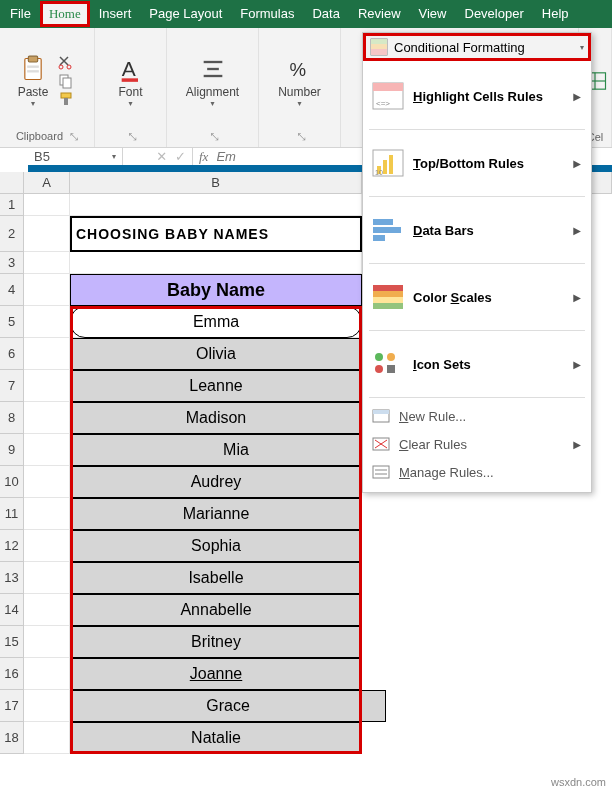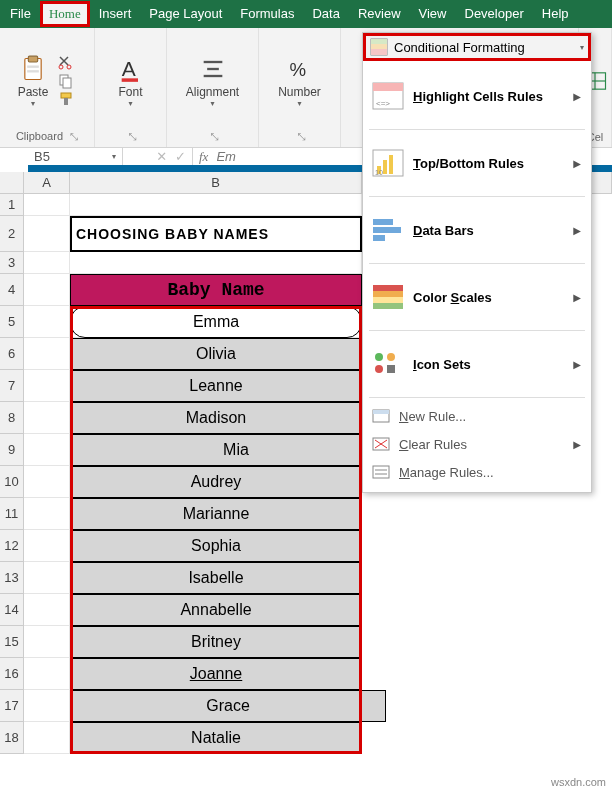--- a/index.html
+++ b/index.html
@@ -37,21 +37,21 @@
   .grid-area { position:relative; }
   .corner { position:absolute; left:0; top:0; width:24px; height:22px; background:#f0f0f0; border-right:1px solid #ccc; border-bottom:1px solid #ccc;}
   .colheads { position:absolute; top:0; left:24px; right:0; height:22px; display:flex; }
   .colhead { background:#f0f0f0; border-right:1px solid #ccc; border-bottom:1px solid #ccc; text-align:center; font-size:13px; color:#444; line-height:22px;}
   .rowheads { position:absolute; top:22px; left:0; width:24px; }
   .rowhead { background:#f0f0f0; border-bottom:1px solid #ccc; border-right:1px solid #ccc; text-align:center; font-size:13px; color:#444; }
   .cells { position:absolute; top:22px; left:24px; }
   .cell { position:absolute; border-right:1px solid #e5e5e5; border-bottom:1px solid #e5e5e5; font-size:14px; display:flex; align-items:center; justify-content:center; }
 
   .title-cell { border:2px solid #000; font-size:14px; font-weight:bold; justify-content:flex-start; padding-left:4px; letter-spacing:1px;}
-  .header-cell { background:#be185d; border:1px solid #000; font-size:18px; font-weight:bold;font-family:Liberation Mono, monospace;}
+  .header-cell { background:#c4b5fd; border:1px solid #000; font-size:18px; font-weight:bold;}
   .data-cell { background:#d6d6d6; border:1px solid #000; font-size:16px;}
 
   .sel-range { position:absolute; border:3px solid #d60000; pointer-events:none;}
 
   
   .cf-panel { position:absolute; top:32px; left:362px; width:230px; background:#f3f3f3; border:1px solid #c9c9c9; box-shadow:2px 2px 6px rgba(0,0,0,.25); font-size:13px; z-index:50; }
   .cf-header { border:3px solid #d60000; background:#f3f3f3; padding:2px 4px; display:flex; align-items:center; gap:6px; cursor:pointer; }
   .cf-header-icon { width:18px; height:18px; }
   .cf-body { padding:6px 0; background:#fff;}
   .cf-item { display:flex; align-items:center; gap:8px; padding:10px 10px 10px 8px; cursor:pointer; position:relative;}

